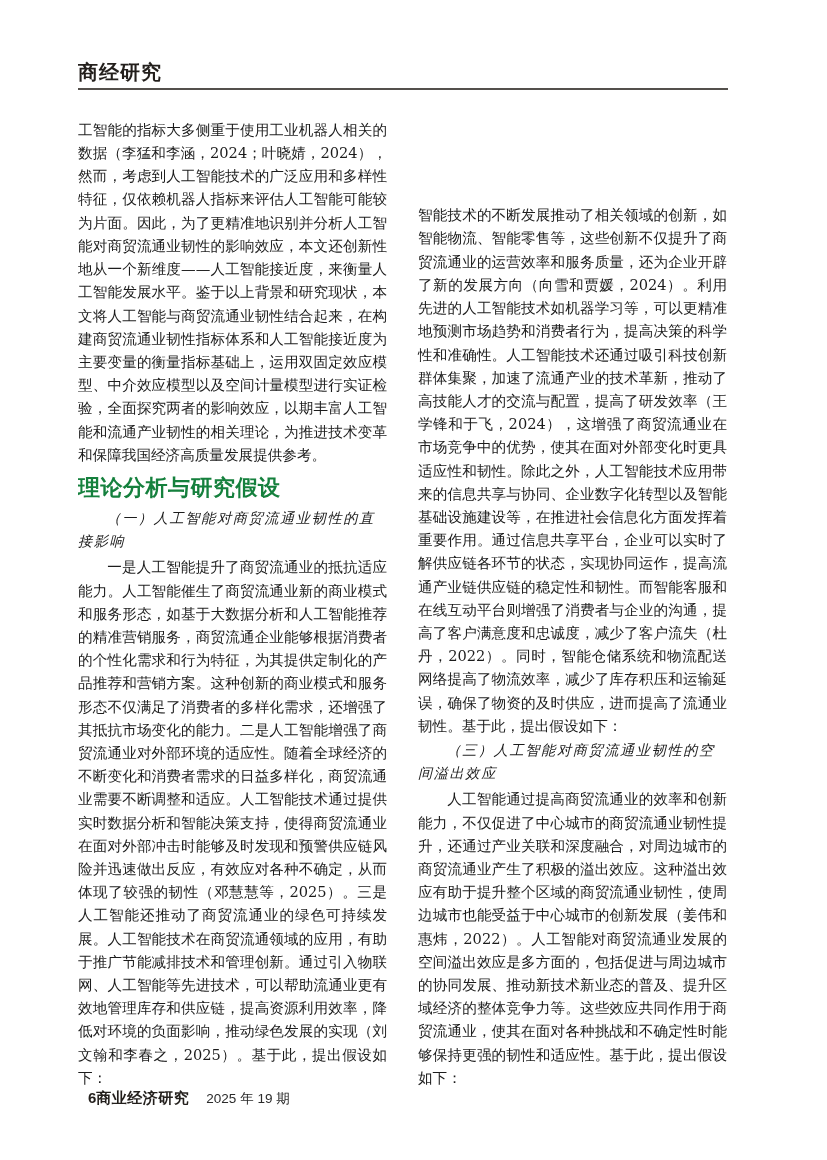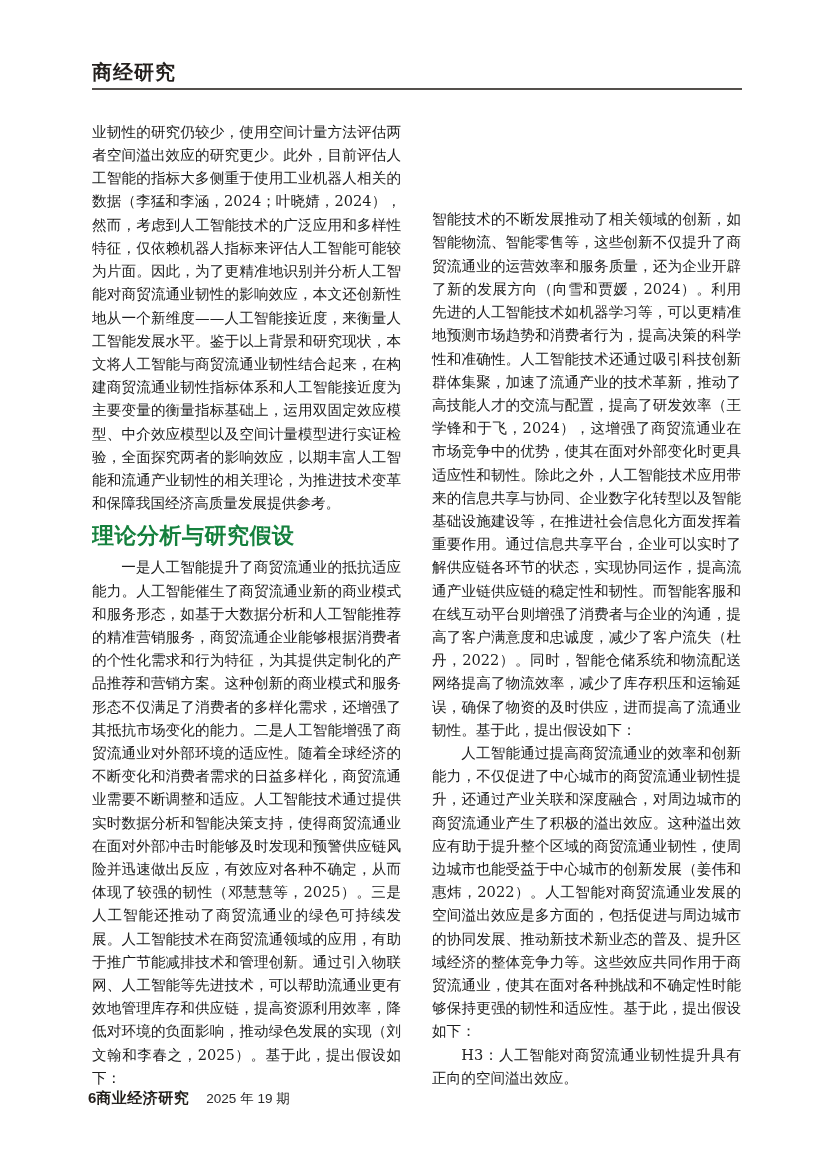--- a/index.html
+++ b/index.html
@@ -8,21 +8,21 @@
 
   .page {
     position: relative;
     width: 827px;
     height: 1160px;
     background: #ffffff;
     overflow: hidden;
     color: #1c1c1c;
   }
 
-  .content { position: absolute; left: 92px; top: 0; width: 650px; }
+  .content { position: absolute; left: 78px; top: 0; width: 650px; }
 
   
   .masthead { padding-top: 60px; border-bottom: 2px solid #54504c; padding-bottom: 4px; }
   .masthead-title {
     font-family: "Liberation Sans", sans-serif;
     font-weight: bold;
     font-size: 20px;
     line-height: 24px;
     color: #231f1c;
     letter-spacing: 1px;
@@ -84,26 +84,27 @@
 
   <div class="content">
     <div class="masthead">
       <span class="masthead-title">商经研究</span>
     </div>
 
     <div class="columns">
       <div class="col" id="col-left">
           <p class="block body">经过梳理人工智能与商贸流通业的影响研究，发现已有研究多集中于人工智能或者相关领域对于商贸流通业体系建设、高质量发展以及效率提升方面的影响，而对于人工智能与商贸流通业韧性的研究仍较少，使用空间计量方法评估两者空间溢出效应的研究更少。此外，目前评估人工智能的指标大多侧重于使用工业机器人相关的数据（李猛和李涵，2024；叶晓婧，2024），然而，考虑到人工智能技术的广泛应用和多样性特征，仅依赖机器人指标来评估人工智能可能较为片面。因此，为了更精准地识别并分析人工智能对商贸流通业韧性的影响效应，本文还创新性地从一个新维度——人工智能接近度，来衡量人工智能发展水平。鉴于以上背景和研究现状，本文将人工智能与商贸流通业韧性结合起来，在构建商贸流通业韧性指标体系和人工智能接近度为主要变量的衡量指标基础上，运用双固定效应模型、中介效应模型以及空间计量模型进行实证检验，全面探究两者的影响效应，以期丰富人工智能和流通产业韧性的相关理论，为推进技术变革和保障我国经济高质量发展提供参考。</p>
           <p class="block section-heading">理论分析与研究假设</p>
+          <p class="block sub-heading">（一）人工智能对商贸流通业韧性的直接影响</p>
           <p class="block body">一是人工智能提升了商贸流通业的抵抗适应能力。人工智能催生了商贸流通业新的商业模式和服务形态，如基于大数据分析和人工智能推荐的精准营销服务，商贸流通企业能够根据消费者的个性化需求和行为特征，为其提供定制化的产品推荐和营销方案。这种创新的商业模式和服务形态不仅满足了消费者的多样化需求，还增强了其抵抗市场变化的能力。二是人工智能增强了商贸流通业对外部环境的适应性。随着全球经济的不断变化和消费者需求的日益多样化，商贸流通业需要不断调整和适应。人工智能技术通过提供实时数据分析和智能决策支持，使得商贸流通业在面对外部冲击时能够及时发现和预警供应链风险并迅速做出反应，有效应对各种不确定，从而体现了较强的韧性（邓慧慧等，2025）。三是人工智能还推动了商贸流通业的绿色可持续发展。人工智能技术在商贸流通领域的应用，有助于推广节能减排技术和管理创新。通过引入物联网、人工智能等先进技术，可以帮助流通业更有效地管理库存和供应链，提高资源利用效率，降低对环境的负面影响，推动绿色发展的实现（刘文翰和李春之，2025）。基于此，提出假设如下：</p>
         </div>
       <div class="col" id="col-right">
           <p class="block body-noindent">智能技术的不断发展推动了相关领域的创新，如智能物流、智能零售等，这些创新不仅提升了商贸流通业的运营效率和服务质量，还为企业开辟了新的发展方向（向雪和贾媛，2024）。利用先进的人工智能技术如机器学习等，可以更精准地预测市场趋势和消费者行为，提高决策的科学性和准确性。人工智能技术还通过吸引科技创新群体集聚，加速了流通产业的技术革新，推动了高技能人才的交流与配置，提高了研发效率（王学锋和于飞，2024），这增强了商贸流通业在市场竞争中的优势，使其在面对外部变化时更具适应性和韧性。除此之外，人工智能技术应用带来的信息共享与协同、企业数字化转型以及智能基础设施建设等，在推进社会信息化方面发挥着重要作用。通过信息共享平台，企业可以实时了解供应链各环节的状态，实现协同运作，提高流通产业链供应链的稳定性和韧性。而智能客服和在线互动平台则增强了消费者与企业的沟通，提高了客户满意度和忠诚度，减少了客户流失（杜丹，2022）。同时，智能仓储系统和物流配送网络提高了物流效率，减少了库存积压和运输延误，确保了物资的及时供应，进而提高了流通业韧性。基于此，提出假设如下：</p>
+          <p class="block sub-heading">（三）人工智能对商贸流通业韧性的空间溢出效应</p>
           <p class="block body">人工智能通过提高商贸流通业的效率和创新能力，不仅促进了中心城市的商贸流通业韧性提升，还通过产业关联和深度融合，对周边城市的商贸流通业产生了积极的溢出效应。这种溢出效应有助于提升整个区域的商贸流通业韧性，使周边城市也能受益于中心城市的创新发展（姜伟和惠炜，2022）。人工智能对商贸流通业发展的空间溢出效应是多方面的，包括促进与周边城市的协同发展、推动新技术新业态的普及、提升区域经济的整体竞争力等。这些效应共同作用于商贸流通业，使其在面对各种挑战和不确定性时能够保持更强的韧性和适应性。基于此，提出假设如下：</p>
-          <p class="block hypothesis">H3：人工智能对商贸流通业韧性提升具有正向的空间溢出效应。</p>
         </div>
     </div>
   </div>
 
   <div class="footer">
     <span class="page-num">6</span>
     <span class="journal">商业经济研究</span>
     <span class="issue">2025 年 19 期</span>
   </div>
 

